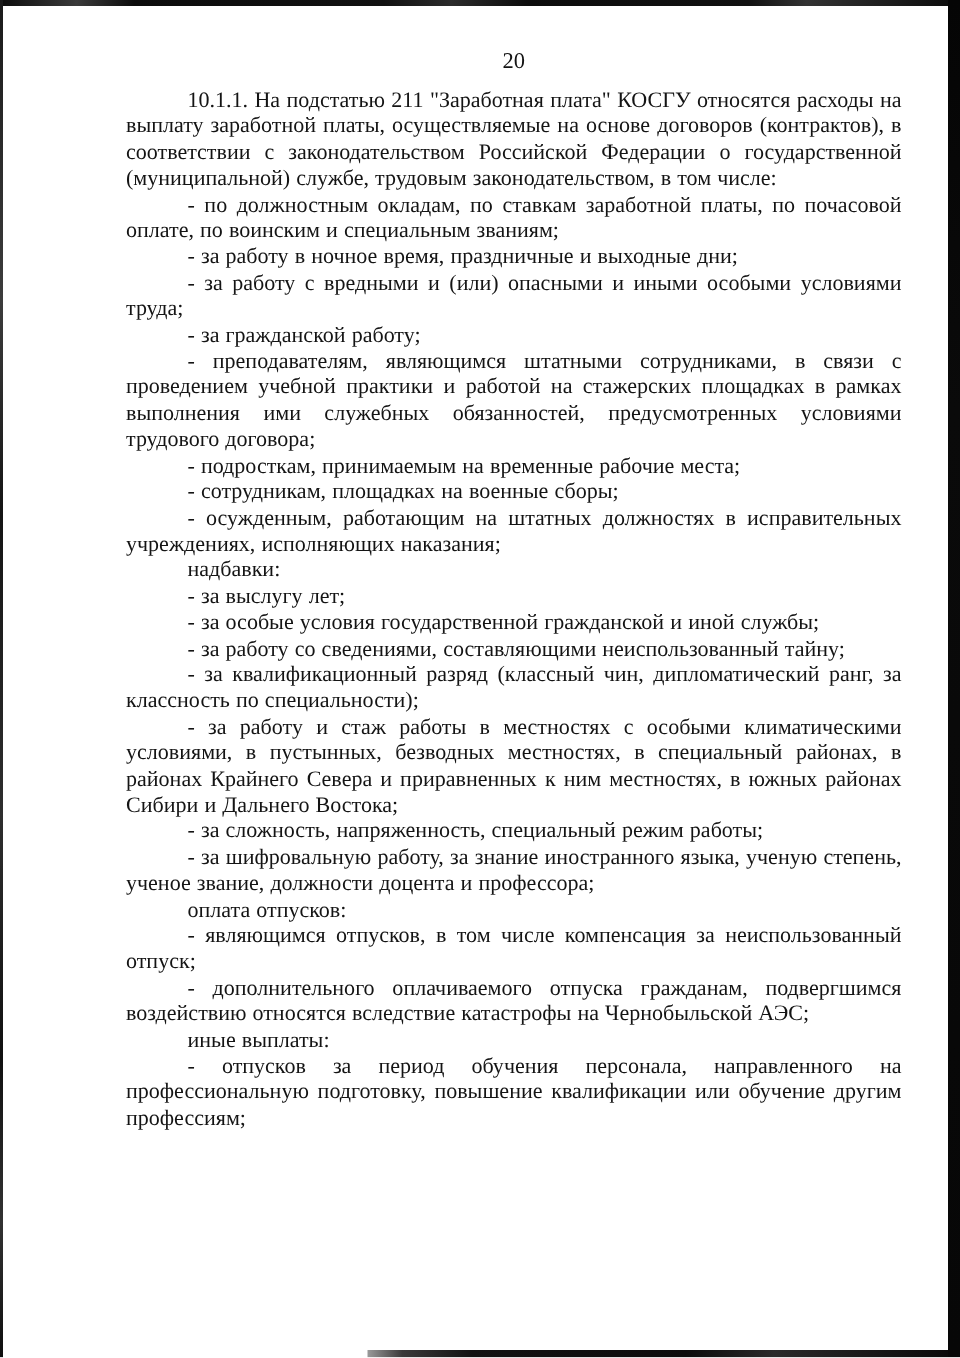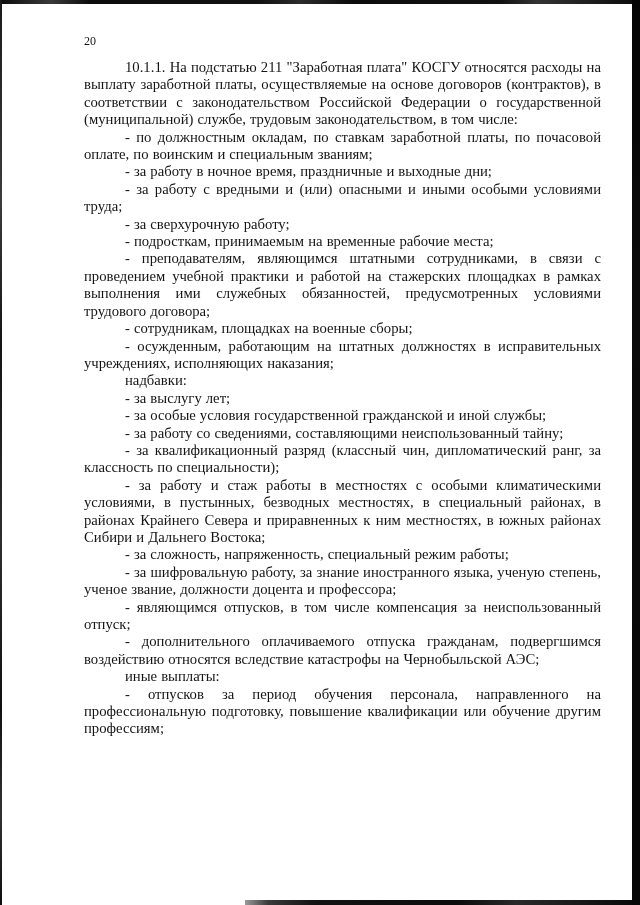--- a/index.html
+++ b/index.html
@@ -32,22 +32,22 @@
   
   .content {
     position: absolute;
     left: 84px;
     top: 0;
     width: 517px;
   }
   .pagenum {
     margin-top: 33px;
     margin-bottom: 9px;
-    text-align: left;
-    font-size: 12px;
+    text-align: center;
+    font-size: 15px;
     line-height: 17px;
   }
   .body-text p.para {
     margin: 0;
     font-size: 14.7px;
     line-height: 17.4px;
     text-align: justify;
     text-indent: 41px;
     word-spacing: 0.4px;
   }
@@ -61,32 +61,33 @@
   <div class="scan-right"></div>
   <div class="scan-bottom"></div>
 
   <div class="content">
     <div class="pagenum">20</div>
     <div class="body-text">
         <p class="para">10.1.1. На подстатью 211 "Заработная плата" КОСГУ относятся расходы на выплату заработной платы, осуществляемые на основе договоров (контрактов), в соответствии с законодательством Российской Федерации о государственной (муниципальной) службе, трудовым законодательством, в том числе:</p>
         <p class="para">- по должностным окладам, по ставкам заработной платы, по почасовой оплате, по воинским и специальным званиям;</p>
         <p class="para">- за работу в ночное время, праздничные и выходные дни;</p>
         <p class="para">- за работу с вредными и (или) опасными и иными особыми условиями труда;</p>
-        <p class="para">- за сверхурочную работу;</p>
+        <p class="para">- за гражданской работу;</p>
+        <p class="para">- преподавателям, являющимся штатными сотрудниками, в связи с проведением учебной практики и работой на стажерских площадках в рамках выполнения ими служебных обязанностей, предусмотренных условиями трудового договора;</p>
         <p class="para">- подросткам, принимаемым на временные рабочие места;</p>
-        <p class="para">- преподавателям, являющимся штатными сотрудниками, в связи с проведением учебной практики и работой на стажерских площадках в рамках выполнения ими служебных обязанностей, предусмотренных условиями трудового договора;</p>
         <p class="para">- сотрудникам, площадках на военные сборы;</p>
         <p class="para">- осужденным, работающим на штатных должностях в исправительных учреждениях, исполняющих наказания;</p>
         <p class="para">надбавки:</p>
         <p class="para">- за выслугу лет;</p>
         <p class="para">- за особые условия государственной гражданской и иной службы;</p>
         <p class="para">- за работу со сведениями, составляющими неиспользованный тайну;</p>
         <p class="para">- за квалификационный разряд (классный чин, дипломатический ранг, за классность по специальности);</p>
         <p class="para">- за работу и стаж работы в местностях с особыми климатическими условиями, в пустынных, безводных местностях, в специальный районах, в районах Крайнего Севера и приравненных к ним местностях, в южных районах Сибири и Дальнего Востока;</p>
         <p class="para">- за сложность, напряженность, специальный режим работы;</p>
         <p class="para">- за шифровальную работу, за знание иностранного языка, ученую степень, ученое звание, должности доцента и профессора;</p>
+        <p class="para">оплата отпусков:</p>
         <p class="para">- являющимся отпусков, в том числе компенсация за неиспользованный отпуск;</p>
         <p class="para">- дополнительного оплачиваемого отпуска гражданам, подвергшимся воздействию относятся вследствие катастрофы на Чернобыльской АЭС;</p>
         <p class="para">иные выплаты:</p>
         <p class="para">- отпусков за период обучения персонала, направленного на профессиональную подготовку, повышение квалификации или обучение другим профессиям;</p>
       </div>
   </div>
 </div>
 
 </body></html>

